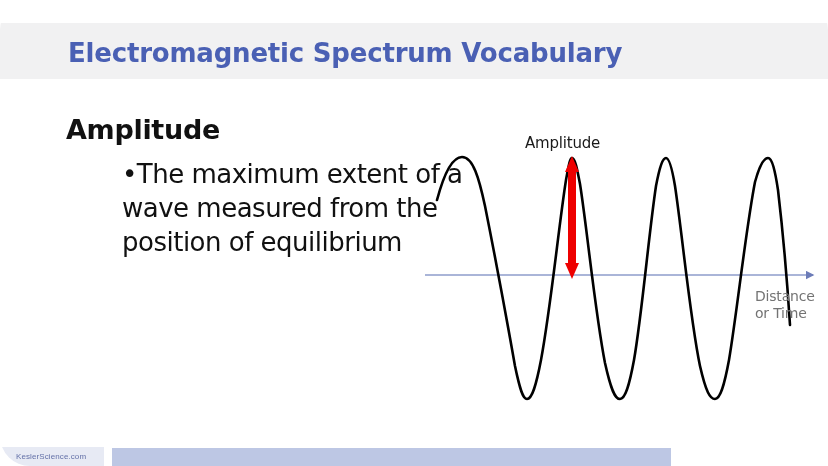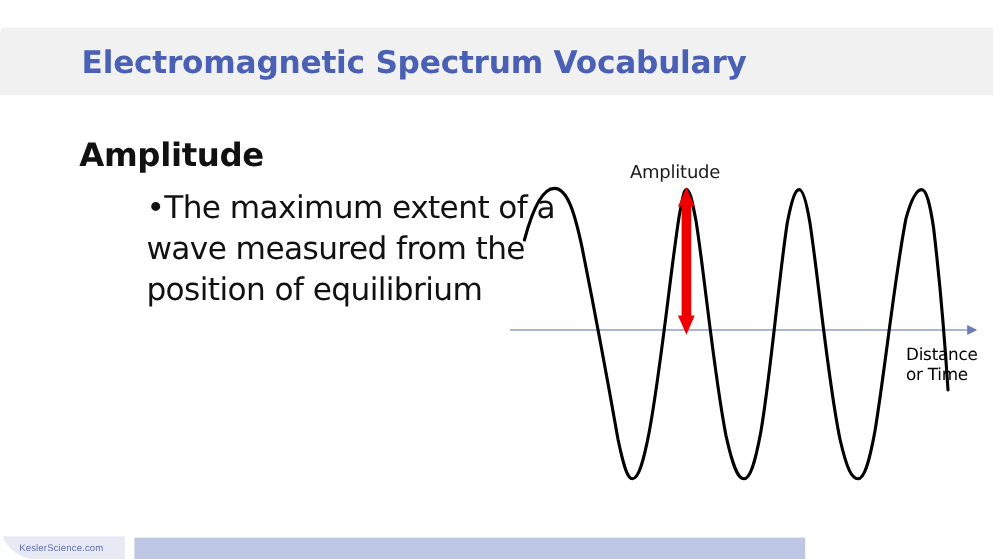--- a/index.html
+++ b/index.html
@@ -90,21 +90,21 @@
     font-family: "DejaVu Sans", sans-serif;
     letter-spacing: -0.2px;
     white-space: nowrap;
   }
   #axis-label {
     position: absolute;
     left: 340px;
     top: 160px;
     font-size: 14px;
     line-height: 17px;
-    color: #000000;
+    color: #737373;
     font-family: "DejaVu Sans", sans-serif;
     letter-spacing: -0.2px;
   }
   #axis-label span {
     display: block;
   }
   
   #footer {
     position: absolute;
     left: 0;

